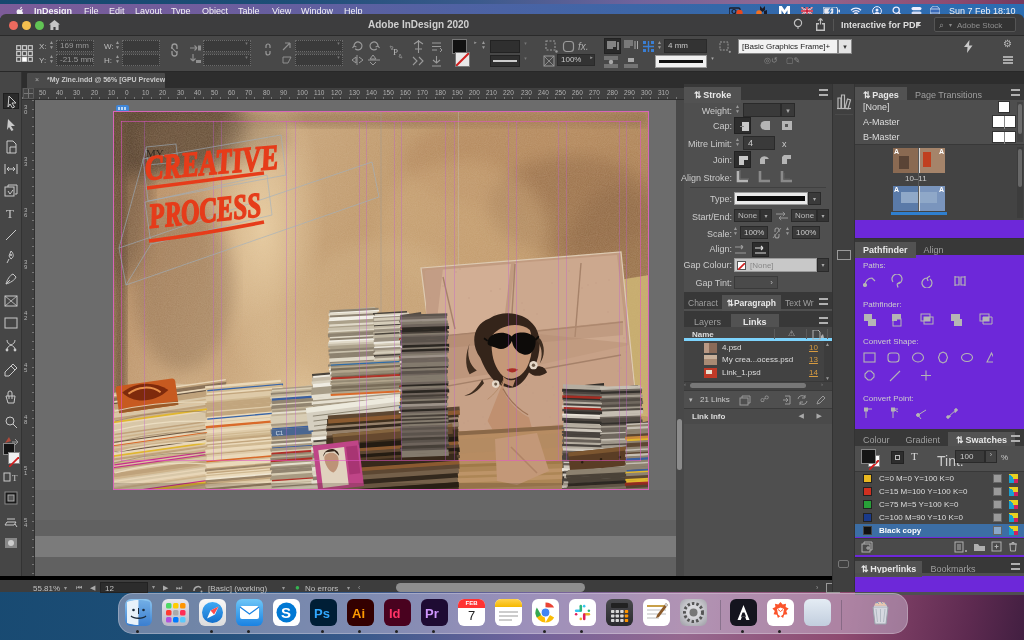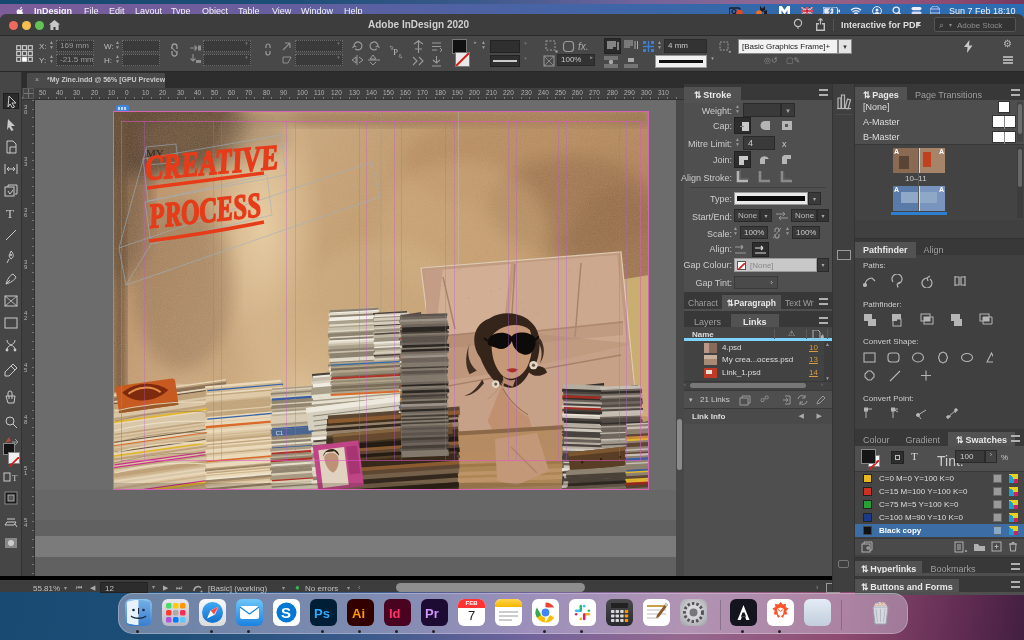--- a/index.html
+++ b/index.html
@@ -33,21 +33,21 @@
 #toolbar { position:absolute; left:0; top:72px; width:22px; height:504px; background:#464646; border-right:1px solid #333; }
 .tool { position:absolute; left:3px; width:16px; height:16px; }
 
 #canvas { position:absolute; left:35px; top:100px; width:641px; height:476px; background:#6c6c6c; overflow:hidden; }
 #vscroll { position:absolute; left:676px; top:100px; width:8px; height:476px; background:#484848; }
 #vscroll .thumb { position:absolute; left:1px; top:319px; width:5px; height:51px; background:#8c8c8c; border-radius:3px; }
 #statusbar { position:absolute; left:0; top:576px; width:848px; height:16px; background:#3d3d3d; color:#c0c0c0; font-size:8px; border-top:4px solid #000000;}
 
 #pmid { position:absolute; left:684px; top:84px; width:148px; height:492px; background:#4f4f4f; }
 #pstrip { position:absolute; left:832px; top:84px; width:22px; height:508px; background:#3f3f3f; border-left:1px solid #333; }
-#pright { position:absolute; left:854px; top:84px; width:170px; height:508px; background:#404040; border-left:1px solid #333; }
+#pright { position:absolute; left:854px; top:84px; width:170px; height:508px; background:#6d28d9; border-left:1px solid #333; }
 .phead { position:relative; background:#383838; height:16px; }
 .ptab { display:inline-block; height:16px; line-height:16px; padding:0 8px; color:#9f9f9f; font-size:9px; }
 .ptab.on { background:#525252; color:#e8e8e8; font-weight:bold; }
 .plabel { color:#cbcbcb; font-size:9px; }
 .hamb { position:absolute; right:4px; top:5px; width:9px; height:7px; border-top:2px solid #b0b0b0; border-bottom:2px solid #b0b0b0; }
 
 #dock { position:absolute; left:118px; top:593px; width:790px; height:41px; background:rgba(210,200,225,0.45); border:1px solid rgba(255,255,255,0.25); border-radius:15px; }
 .dicon { position:absolute; top:5px; width:27px; height:27px; border-radius:6px; }
 .ddot { position:absolute; top:630px; width:3px; height:3px; border-radius:50%; background:#222; }
 </style></head>
@@ -1723,21 +1723,20 @@
   <svg style="position:absolute;right:22px;top:2px" width="11" height="11" viewBox="0 0 11 11">
         <rect x="1" y="1" width="9" height="9" fill="none" stroke="#b0b0b0"></rect>
         <path d="M5.5 3.5v4M3.5 5.5h4" stroke="#b0b0b0"></path>
       </svg>
   <svg style="position:absolute;right:6px;top:2px" width="10" height="11" viewBox="0 0 10 11">
         <path d="M2 3h6l-.5 7h-5zM1 3h8M4 3V1.5h2V3" fill="none" stroke="#b0b0b0"></path>
       </svg>
  </div>
  <div class="phead" style="position:absolute;top:473px;width:100%;height:16px;border-top:1px solid #333"><span class="ptab on" style="padding:0 6px;height:16px;line-height:16px">⇅ <b>Hyperlinks</b></span><span class="ptab" style="height:16px;line-height:16px">Bookmarks</span><div class="hamb" style="top:5px"></div></div>
  <div style="position:absolute;top:489px;width:100%;height:3px;background:#4f4f4f"></div>
- <div class="phead" style="position:absolute;top:492px;width:100%;height:16px"><span class="ptab on" style="padding:0 6px;height:16px;line-height:16px">⇅ <b>Buttons and Forms</b></span><div class="hamb" style="top:5px"></div></div>
  <div style="position:absolute;top:508px;width:100%;height:3px;background:#4f4f4f"></div>
 </div>
 <div id="dock">
   <div class="dicon" style="left:6px;background:linear-gradient(180deg,#8ec6f0,#3a7fd0)">
     <svg width="27" height="27" viewBox="0 0 27 27">
         <path d="M13.5 1C7 1 2 3 2 3v21s5 2 11.5 2z" fill="#e8f2fa"></path>
         <path d="M13.5 1C20 1 25 3 25 3v21s-5 2-11.5 2z" fill="#3a7fd0" opacity="0.3"></path>
         <circle cx="8.5" cy="11" r="1.3" fill="#1a2a3a"></circle>
         <circle cx="18.5" cy="11" r="1.3" fill="#1a2a3a"></circle>
         <path d="M6 17c3 3 12 3 15 0" stroke="#1a2a3a" stroke-width="1.3" fill="none"></path>

